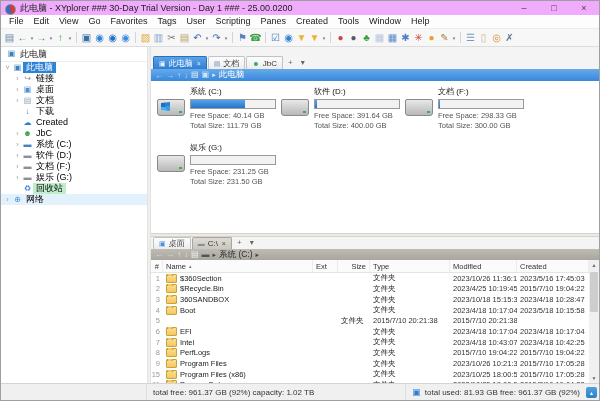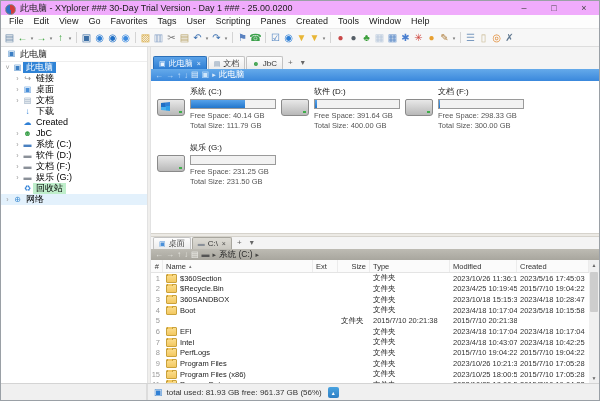--- a/index.html
+++ b/index.html
@@ -538,19 +538,20 @@
             </span>
             <span class="sb-btn">▼</span>
           </div>
         </div>
       </div>
     </div>
   </div>
 
   <div class="statusbar">
     <span class="st-sec st-tree"></span>
+    <span class="st-sec st-drive">total   free: 961.37 GB (92%)   capacity: 1.02 TB</span>
     <span class="st-sec st-right">
       <span class="st-mon">▣</span>
-      <span>total   used: 81.93 GB   free: 961.37 GB (56%)</span>
+      <span>total   used: 81.93 GB   free: 961.37 GB (92%)</span>
       <span class="st-corner">▴</span>
     </span>
   </div>
 </div>
 
 </body></html>

